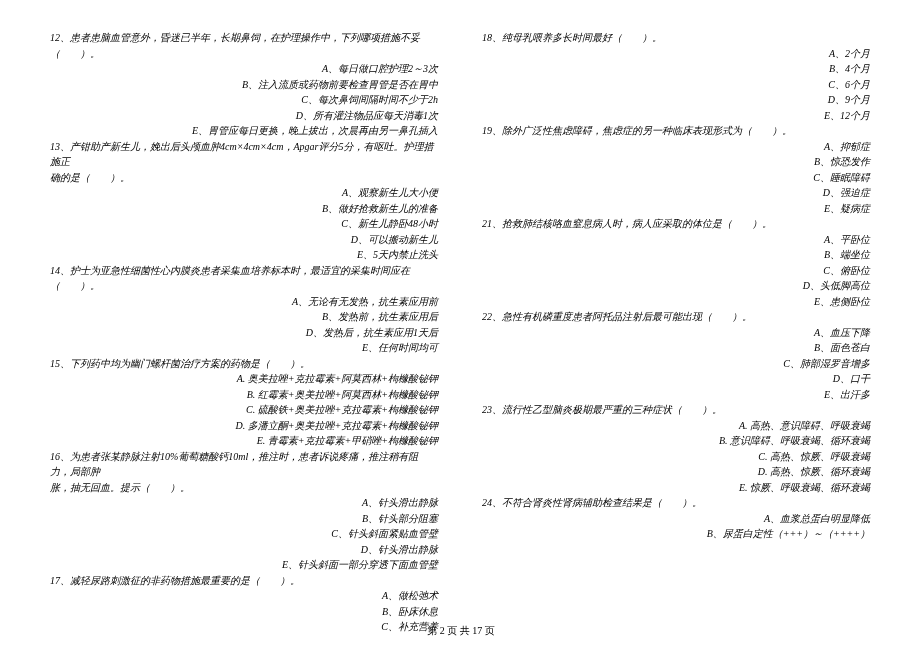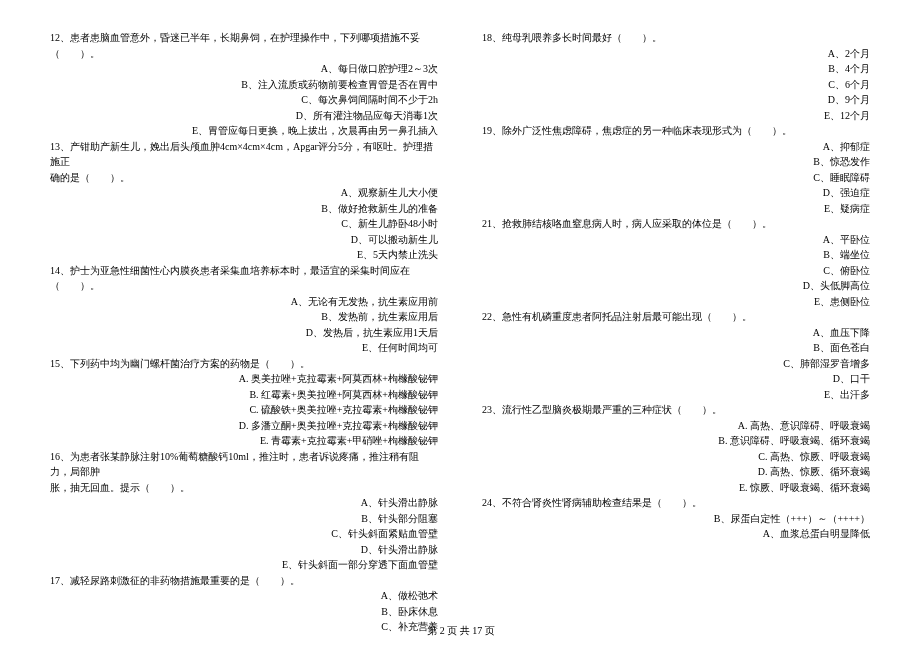--- a/index.html
+++ b/index.html
@@ -10,20 +10,21 @@
       font-family: "SimSun", "宋体", serif;
       font-size: 10px;
       color: #000;
       padding: 30px 50px 20px 50px;
       position: relative;
     }
     .columns {
       display: flex;
       gap: 44px;
       height: 580px;
+      font-style: italic;
     }
     .col {
       flex: 1;
       line-height: 1.55;
     }
     .q { margin-bottom: 0px; }
     .q-stem { }
     .q-opt { padding-left: 28px; text-align: right; }
     .q-stem-cont { }
     .footer {
@@ -126,19 +127,19 @@
     <div class="q">
       <div class="q-stem">23、流行性乙型脑炎极期最严重的三种症状（　　）。</div>
       <div class="q-opt">A. 高热、意识障碍、呼吸衰竭</div>
       <div class="q-opt">B. 意识障碍、呼吸衰竭、循环衰竭</div>
       <div class="q-opt">C. 高热、惊厥、呼吸衰竭</div>
       <div class="q-opt">D. 高热、惊厥、循环衰竭</div>
       <div class="q-opt">E. 惊厥、呼吸衰竭、循环衰竭</div>
     </div>
     <div class="q">
       <div class="q-stem">24、不符合肾炎性肾病辅助检查结果是（　　）。</div>
+      <div class="q-opt">A、血浆总蛋白明显降低</div>
       <div class="q-opt">B、尿蛋白定性（+++）～（++++）</div>
-      <div class="q-opt">A、血浆总蛋白明显降低</div>
     </div>
   </div>
 </div>
 
 <div class="footer">第 2 页 共 17 页</div>
 
 </body></html>

